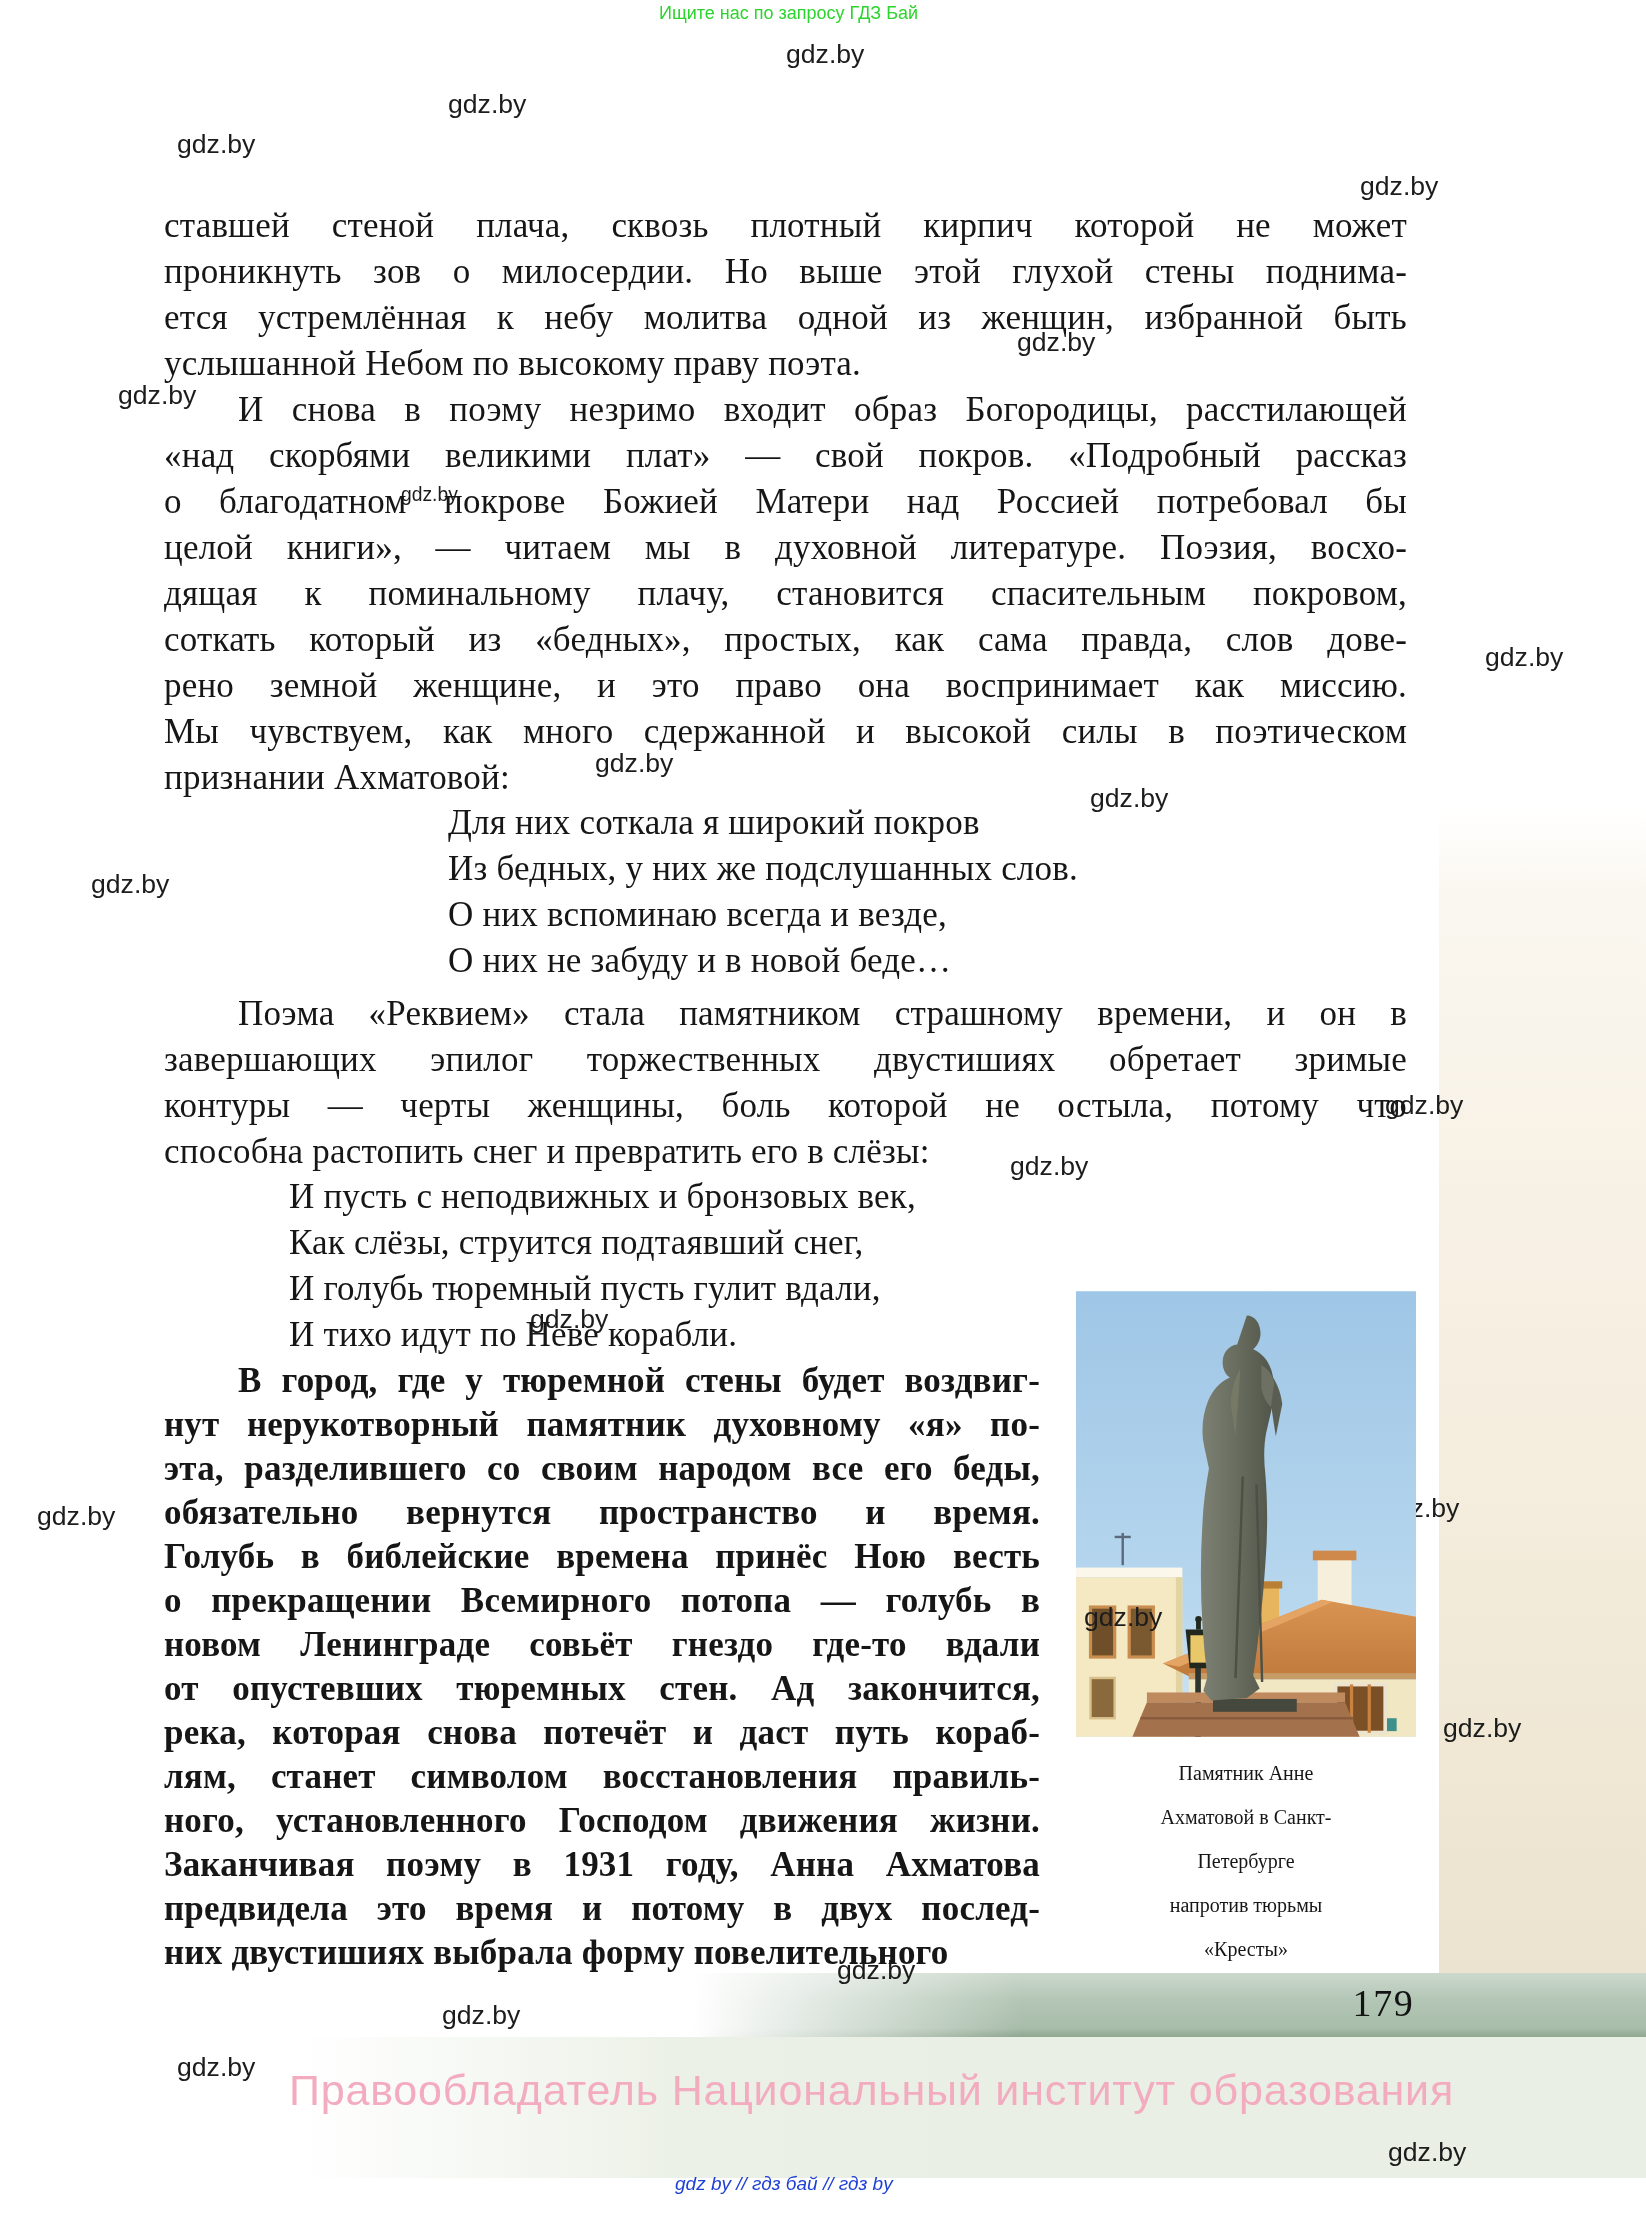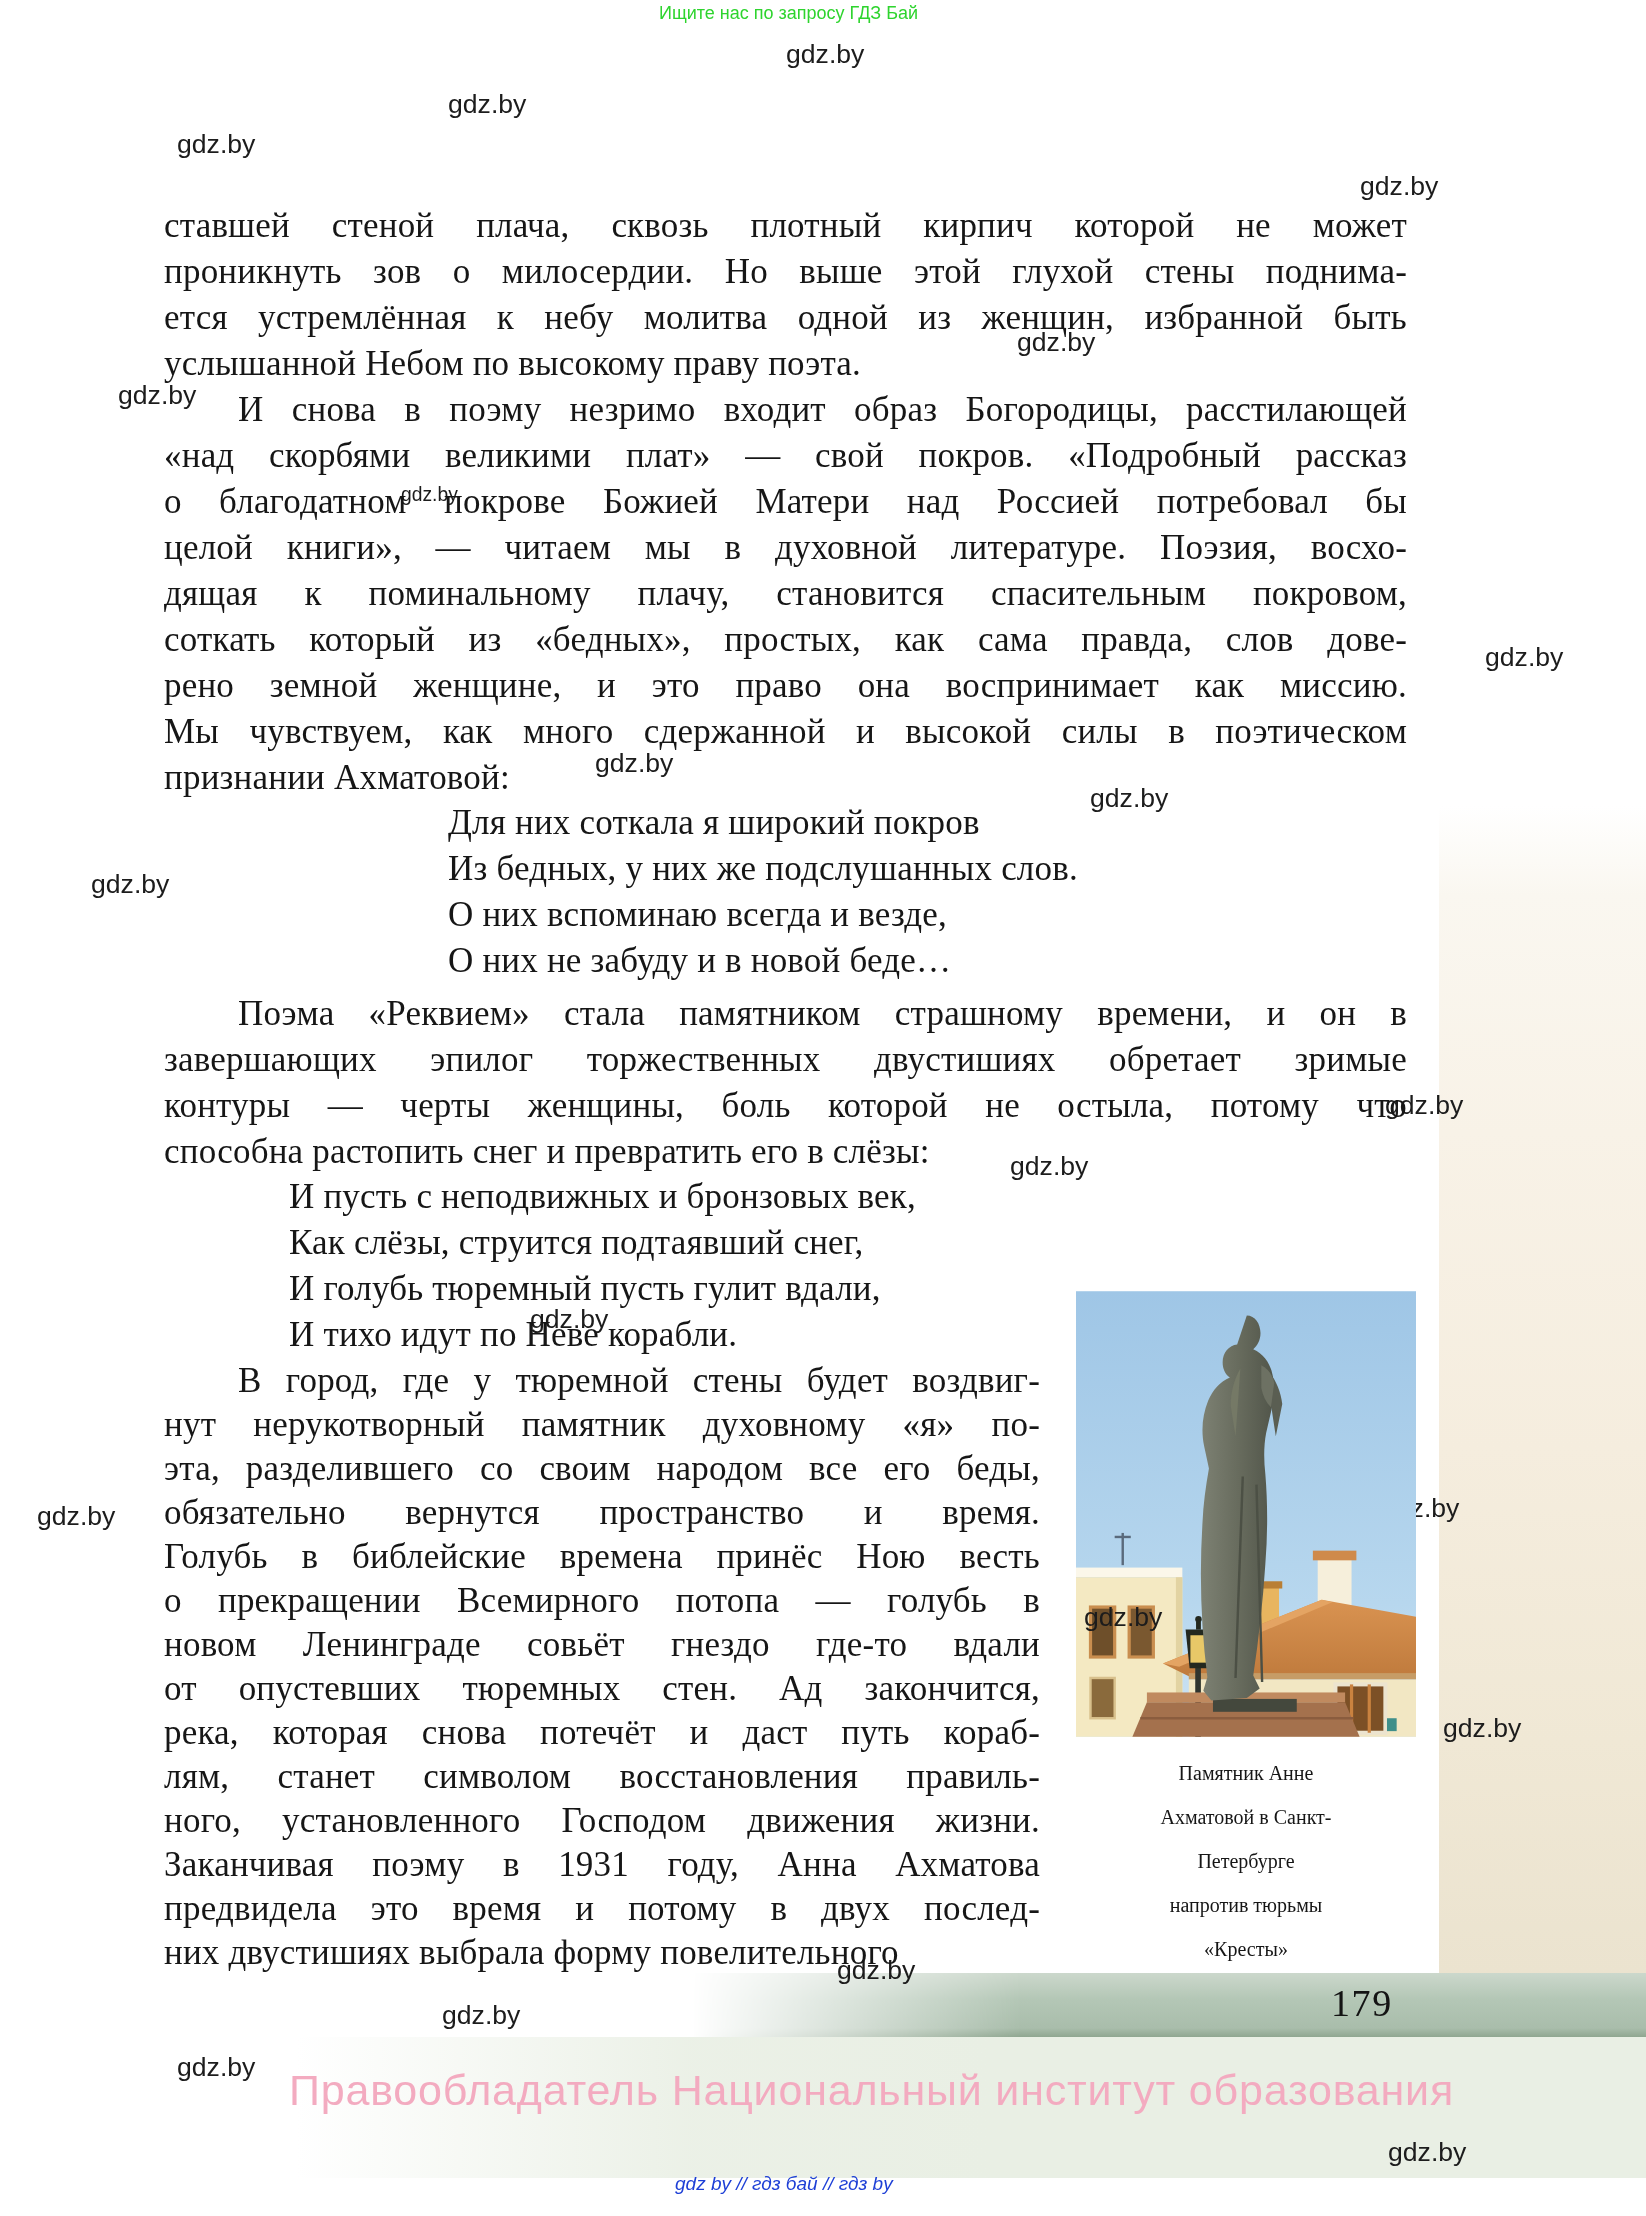--- a/index.html
+++ b/index.html
@@ -29,21 +29,21 @@
   }
   
   .tblock{
     position:absolute;
     font-size:35px;line-height:46px;color:#161616;letter-spacing:0.2px;
   }
   .tblock .tline{height:46px;overflow:hidden;white-space:normal;}
   .tline.just{text-align:justify;text-align-last:justify;}
   .tline.ind{text-indent:74px;}
   .narrow{line-height:44px;}
-  .narrow .tline{height:44px;}
+  .narrow .tline{height:44px;font-weight:bold;}
   .poem .tline{white-space:nowrap;}
   .caption{
     position:absolute;font-size:20px;line-height:44px;color:#161616;
     text-align:center;
   }
   .caption .tline{height:44px;white-space:nowrap;}
   
   .wm{
     position:absolute;
     font-family:"Liberation Sans", sans-serif;
@@ -51,21 +51,21 @@
   }
   .wm-sm{font-size:19.3px;}
   .promo{
     position:absolute;left:659px;top:3.2px;
     font-family:"Liberation Sans", sans-serif;
     font-size:18px;color:#2ed42e;white-space:nowrap;
   }
   
   .page-num{
     position:absolute;left:1331px;top:1981px;width:105px;
-    font-size:38px;color:#141414;text-align:left;letter-spacing:1.6px;
+    font-size:38px;color:#141414;text-align:center;letter-spacing:1.6px;
   }
   .copyright{
     position:absolute;left:289px;top:2066px;
     font-family:"Liberation Sans", sans-serif;
     font-size:43px;color:#f3abc0;letter-spacing:0.8px;white-space:nowrap;
   }
   .blue-links{
     position:absolute;left:675px;top:2173px;
     font-family:"Liberation Sans", sans-serif;
     font-size:19px;color:#1d3fd6;white-space:nowrap;

